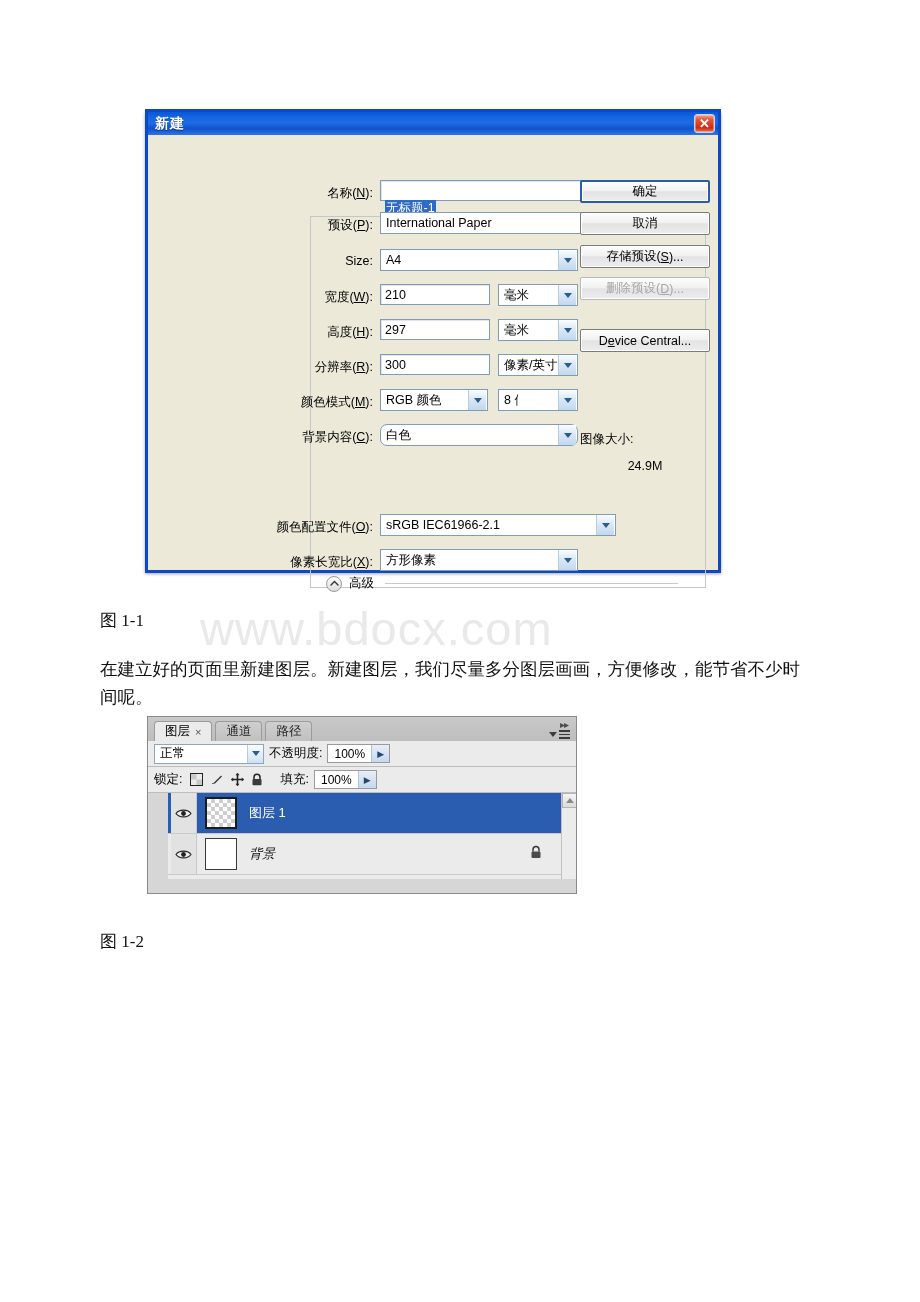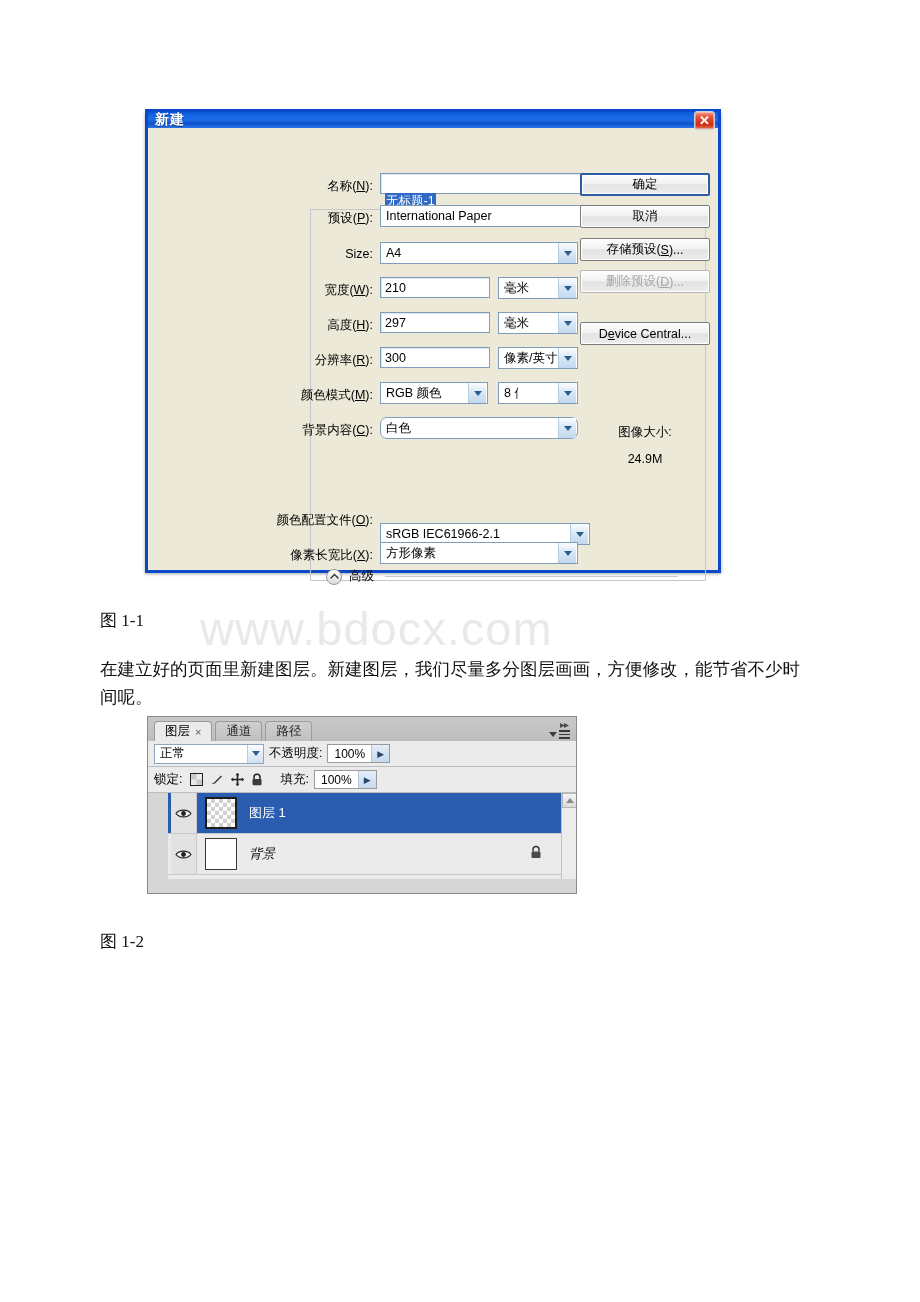--- a/index.html
+++ b/index.html
@@ -34,21 +34,21 @@
     position:absolute;
     left:145px; top:112px;
     width:576px; height:461px;
     background:#ece9d8;
     border:3px solid #0a49c8;
     border-top:none;
     box-shadow:0 1px 3px rgba(0,0,0,.35);
     z-index:2;
   }
   .ps-titlebar {
-    height:19px;
+    height:26px;
     background:linear-gradient(180deg,#0b57d6 0%,#1564e0 22%,#1e6ce8 48%,#1052c8 72%,#2a74ee 100%);
     border-left:3px solid #0a49c8;
     border-right:3px solid #0a49c8;
     border-top:3px solid #0a49c8;
     display:flex; align-items:center;
     padding:0 3px 0 7px;
     position:relative;
     margin:-0px -3px 0 -3px;
     width:576px;
     top:-3px;
@@ -171,21 +171,21 @@
     box-shadow:inset 0 0 0 1px #ffffff;
   }
   .btn.default { border:2px solid #2d5ca6; }
   .btn.disabled { color:#a6a6a6; border-color:#b9b9b9; cursor:default; }
   .btn u { text-decoration:underline; }
 
   .imgsize-label {
     position:absolute;
     font-family:"Liberation Sans", sans-serif;
     font-size:12.5px; color:#000;
-    width:130px; text-align:center;
+    width:130px; text-align:left;
   }
   .imgsize-value {
     position:absolute;
     font-family:"Liberation Sans", sans-serif;
     font-size:12.5px; color:#000;
     width:130px; text-align:center;
   }
 
   
   .layers-panel {
@@ -439,21 +439,21 @@
           <svg width="9" height="7" viewBox="0 0 9 7">
               <path d="M1 5 L4.5 1.5 L8 5" stroke="#333" stroke-width="1.4" fill="none" stroke-linecap="round"></path>
               <path d="M1 6.4 L4.5 3 L8 6.4" stroke="#333" stroke-width="0" fill="none"></path>
             </svg>
         </span>
         <span class="adv-label">高级</span>
         <span class="adv-line"></span>
       </div>
 
       <div class="lbl" style="left:40px; top:381px; width:185px;"><span>颜色配置文件(</span><u>O</u><span>):</span></div>
-      <div class="combo" style="left:232px; top:392px; width:210px;">
+      <div class="combo" style="left:232px; top:376px; width:236px;">
         <span class="txt">sRGB IEC61966-2.1</span>
         <span class="arrow"></span>
       </div>
 
       <div class="lbl" style="left:55px; top:416px; width:170px;"><span>像素长宽比(</span><u>X</u><span>):</span></div>
       <div class="combo" style="left:232px; top:411px; width:198px;">
         <span class="txt">方形像素</span>
         <span class="arrow"></span>
       </div>
 

